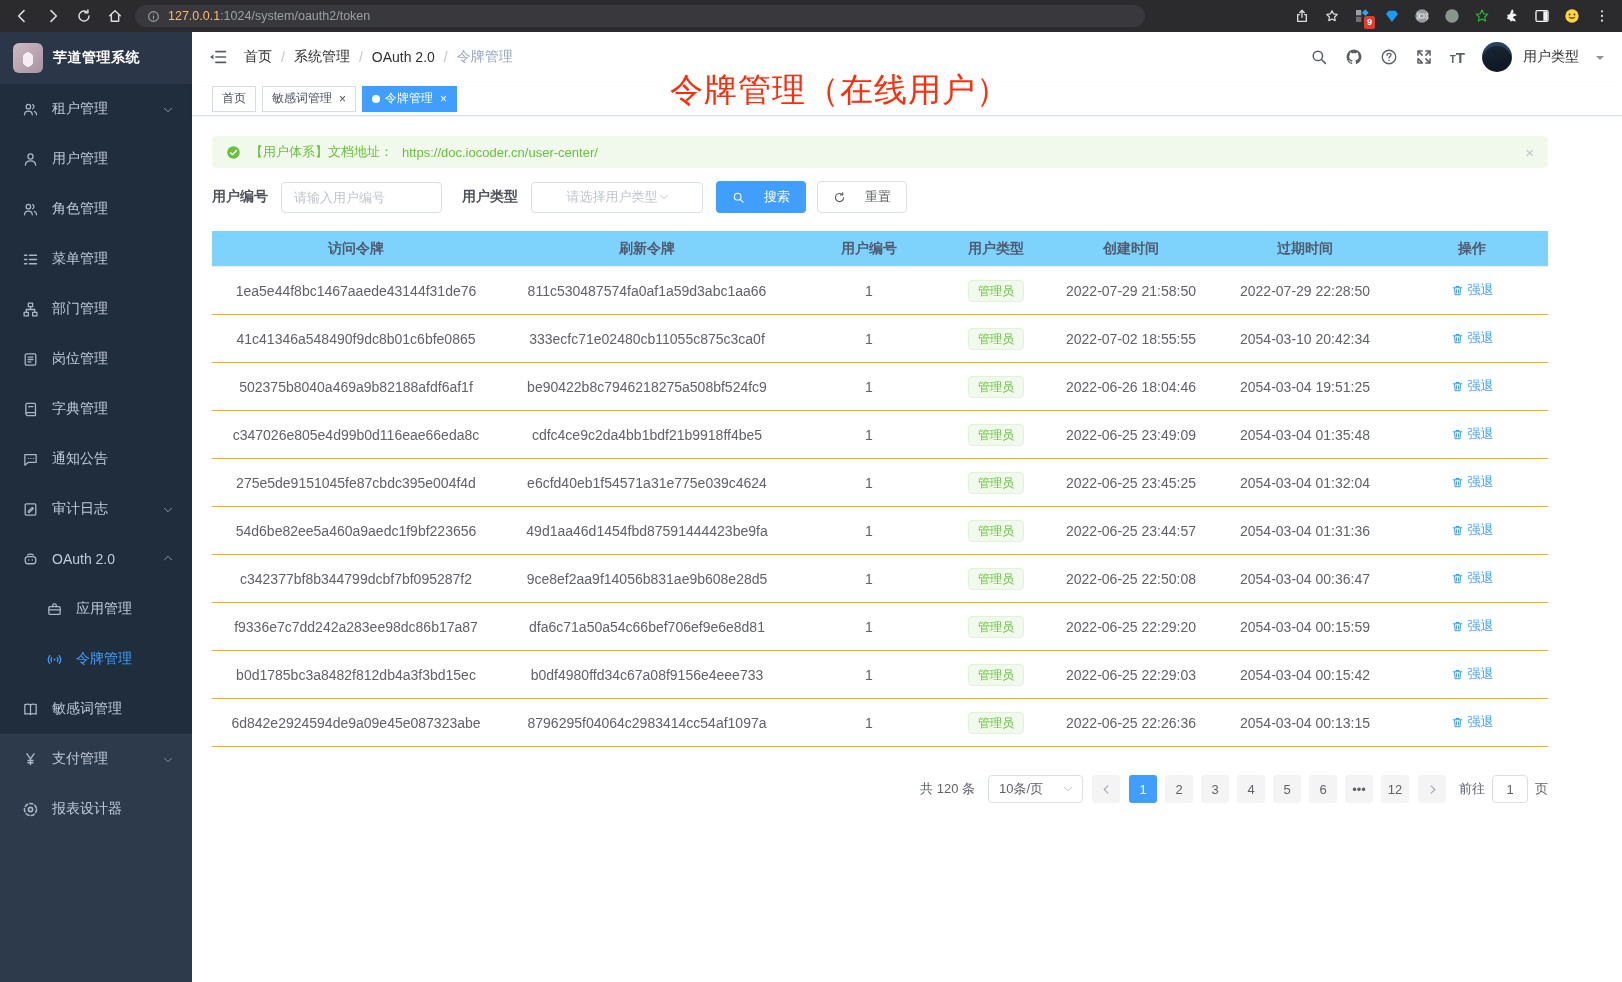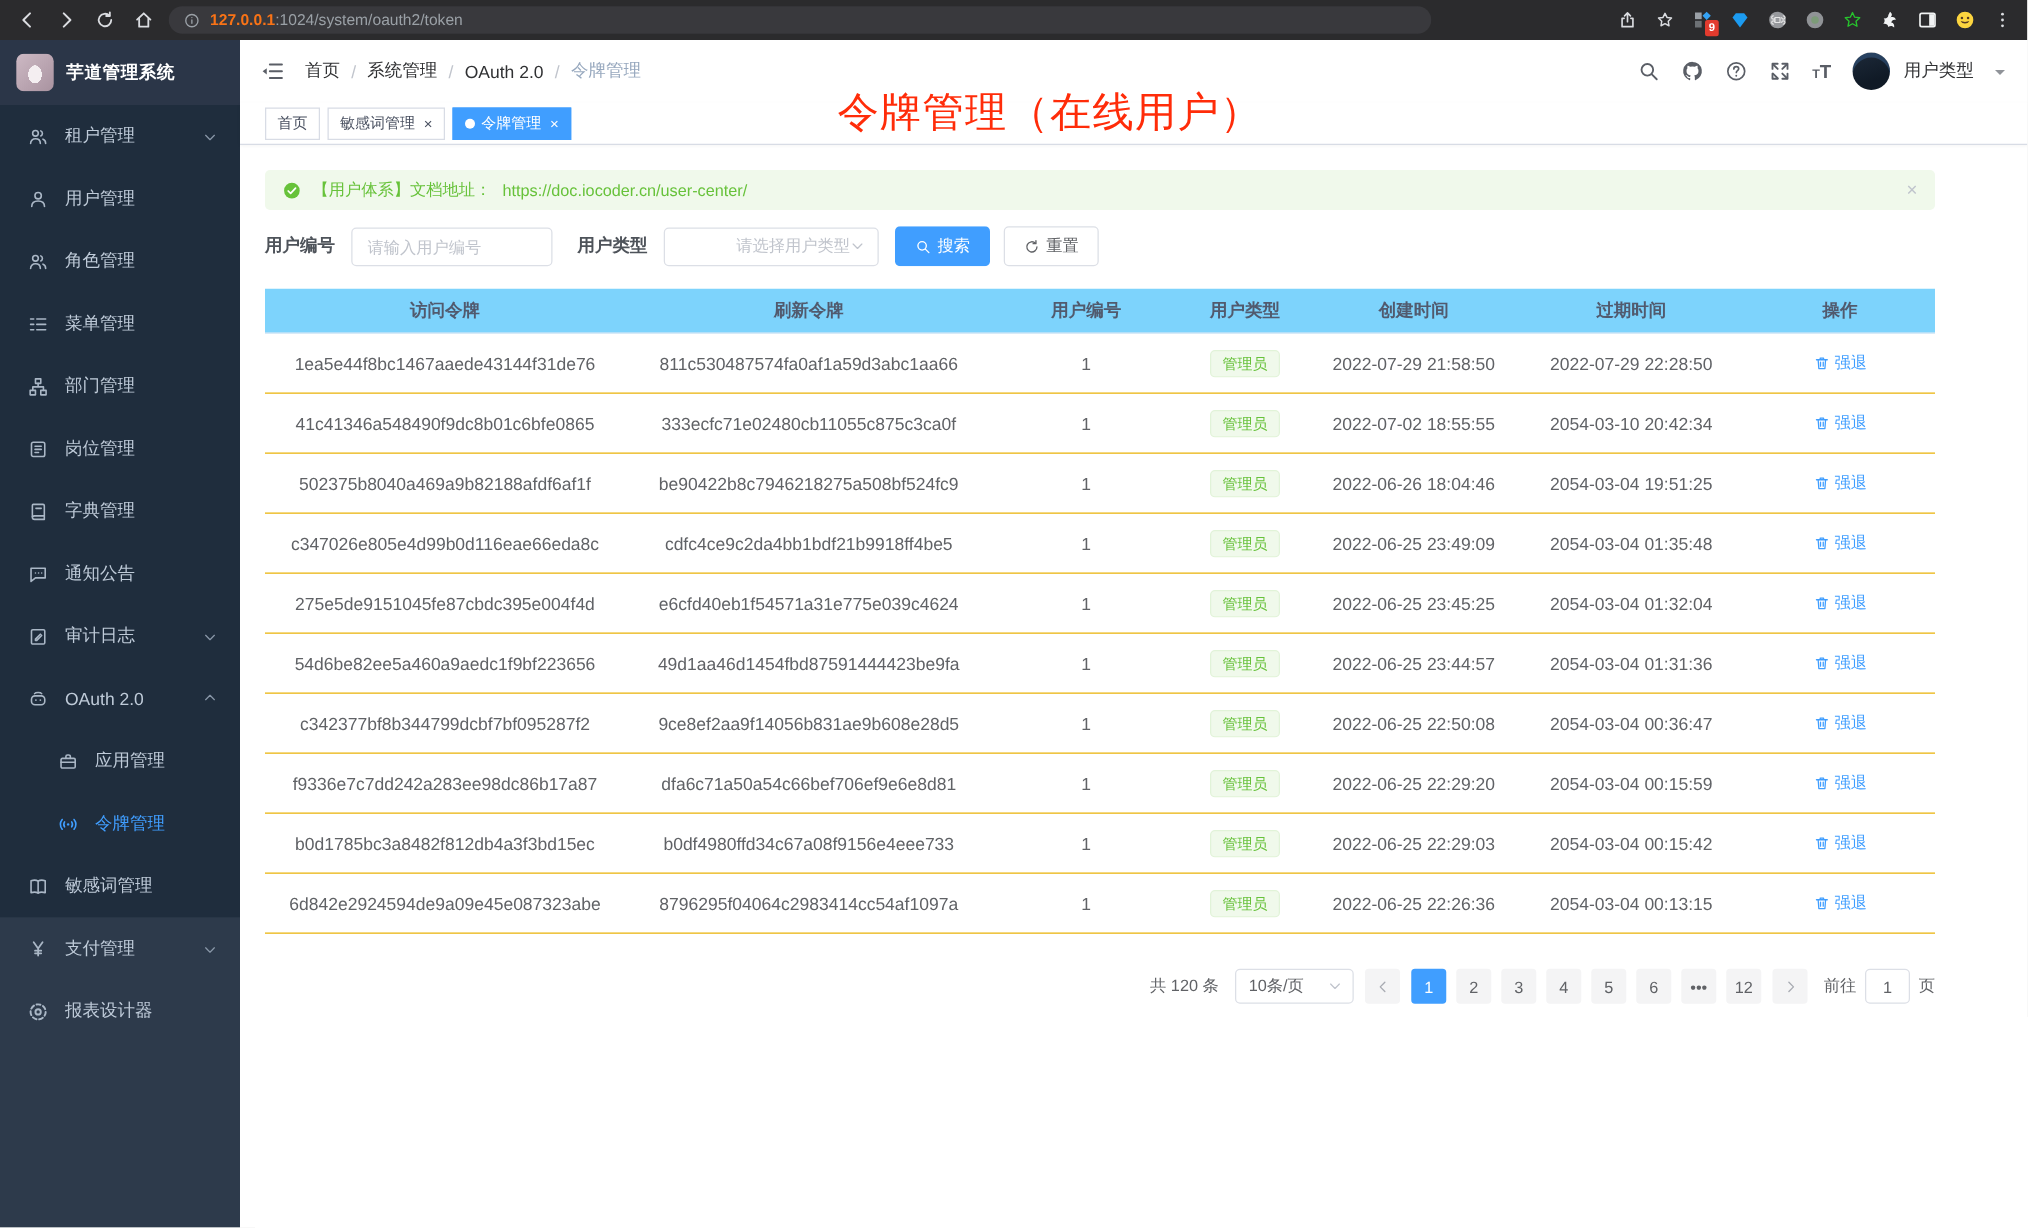--- a/index.html
+++ b/index.html
@@ -6,21 +6,21 @@
   body{margin:0;background:#e9e9e9;font-family:"Liberation Sans","DejaVu Sans",sans-serif}
   .screen{width:1622px;height:982px;position:relative;overflow:hidden;background:#fff}
 
   
   .chrome{height:32px;background:#2b2b2d;display:flex;align-items:center;color:#e8eaed}
   .chrome .nav{display:flex;align-items:center;gap:15px;padding:0 12px 0 14px}
   .cicon{width:16px;height:16px;display:inline-flex;color:#dadce0;cursor:pointer}
   .cicon svg{width:100%;height:100%}
   .urlpill{height:22px;width:1010px;background:#39393d;border-radius:11px;display:flex;align-items:center;padding:0 12px;gap:8px;cursor:text}
   .url{font-size:12.5px;color:#9aa0a6;white-space:nowrap}
-  .url b{color:#f97316;font-weight:700}
+  .url b{color:#fdba74;font-weight:400}
   .chrome-right{margin-left:auto;display:flex;align-items:center;gap:14px;padding-right:12px}
   .ext{position:relative}
   .badge{position:absolute;right:-5px;bottom:-5px;background:#e33b2e;color:#fff;font-size:9px;line-height:1;padding:2px 3px;border-radius:2px;font-weight:700}
 
   
   .app{display:flex;height:950px}
   .sidebar{width:192px;flex-shrink:0;background:#2d3a4b;display:flex;flex-direction:column}
   .logo{height:52px;background:#2b3648;display:flex;align-items:center;padding-left:13px;gap:10px}
   .logo-img{width:30px;height:30px;border-radius:6px;flex-shrink:0;
     background:radial-gradient(ellipse 9px 12px at 50% 55%, #f4eef1 0 60%, transparent 61%),
@@ -72,24 +72,24 @@
   .alert{height:32px;background:#f0f9eb;border-radius:4px;display:flex;align-items:center;padding:0 14px;gap:9px;font-size:13px;color:#67c23a}
   .chk{width:15px;height:15px;flex-shrink:0}
   .chk svg{width:100%;height:100%}
   .alert a{color:#67c23a;text-decoration:none}
   .alert-close{margin-left:auto;color:#bfc4cc;font-size:15px;cursor:pointer;line-height:1}
 
   .filters{display:flex;align-items:center;margin-top:13px;font-size:14px}
   .flabel{font-weight:700;color:#4e535a;margin-right:13px;white-space:nowrap}
   .finput{width:161px;height:31px;border:1px solid #dcdfe6;border-radius:4px;padding:0 12px;font-size:13px;color:#606266;outline:none;margin-right:20px}
   .finput::placeholder{color:#c0c4cc}
-  .fselect{width:172px;height:31px;border:1px solid #dcdfe6;border-radius:4px;padding:0 10px 0 12px;font-size:13px;color:#c0c4cc;display:flex;align-items:center;justify-content:flex-end;cursor:pointer;margin-right:13px}
+  .fselect{width:172px;height:31px;border:1px solid #dcdfe6;border-radius:4px;padding:0 10px 0 12px;font-size:13px;color:#c0c4cc;display:flex;align-items:center;justify-content:center;cursor:pointer;margin-right:13px}
   .sel-caret{width:12px;height:12px;color:#c0c4cc}
   .sel-caret svg{width:100%;height:100%}
-  .btn{height:32px;border-radius:4px;display:inline-flex;align-items:center;gap:5px;font-size:13px;padding:0 15px;cursor:pointer;border:1px solid transparent;background:#fff}
+  .btn{height:32px;border-radius:4px;display:inline-flex;align-items:center;gap:19px;font-size:13px;padding:0 15px;cursor:pointer;border:1px solid transparent;background:#fff}
   .btn .bicon{width:13px;height:13px;display:inline-flex}
   .btn .bicon svg{width:100%;height:100%}
   .btn-primary{background:#409eff;color:#fff}
   .btn-plain{border-color:#dcdfe6;color:#606266;margin-left:11px}
 
   
   .table{margin-top:18px;width:1336px;font-size:14px;color:#606266}
   .thead{display:flex;height:36px;align-items:center;background:#7dd3fc;color:#515a6e;font-weight:700;border-bottom:1px solid #ebeef5}
   .trow{display:flex;height:48px;align-items:center;border-bottom:1px solid #eab308}
   .th,.td{text-align:center;flex-shrink:0;overflow:hidden;white-space:nowrap}

